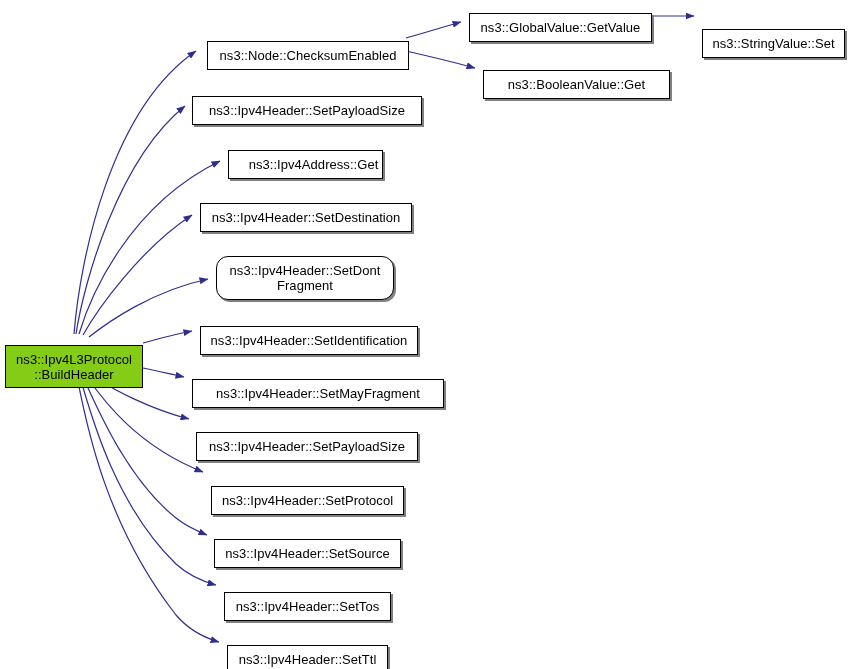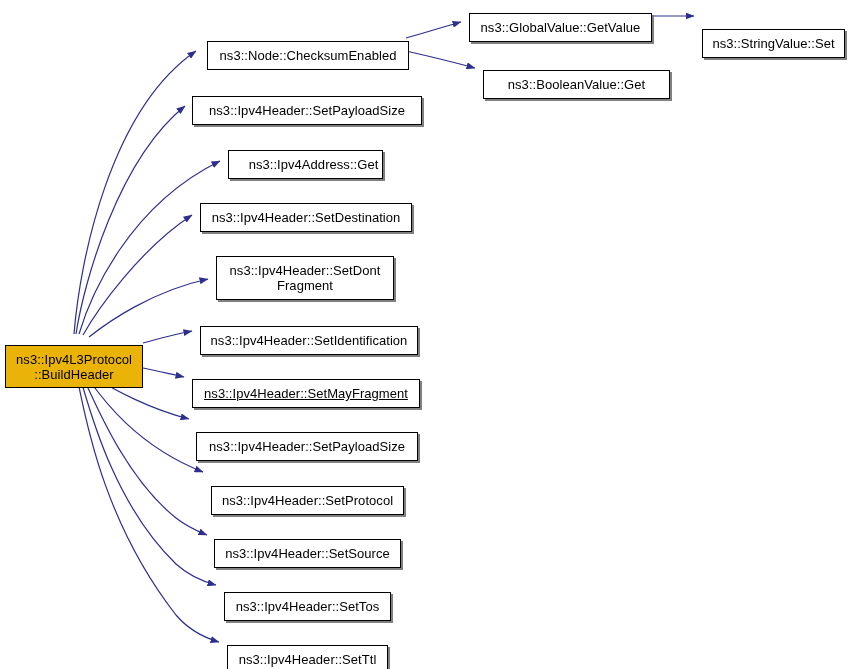--- a/index.html
+++ b/index.html
@@ -40,21 +40,21 @@
     line-height: 15px;
     letter-spacing: 0.05px;
     white-space: pre-line;
     z-index: 5;
     margin-top: 11px;
   }
   .node.shadowed {
     box-shadow: 2px 2px 0 0 #808080;
   }
   .node.root {
-    background: #eab308;
+    background: #84cc16;
     border: 1px solid #000000;
   }
   .node-label {
     display: block;
     width: 100%;
     padding: 0 3px;
     box-sizing: border-box;
   }
 </style>
 </head>
@@ -87,24 +87,24 @@
       </g>
   </svg>
 
   <div id="nodes-group">
       <div class="node root" style="left: 5px; top: 334px; width: 138px; height: 43px;"><span class="node-label">ns3::Ipv4L3Protocol
 ::BuildHeader</span></div>
       <div class="node" style="left: 207px; top: 30px; width: 202px; height: 29px;"><span class="node-label">ns3::Node::ChecksumEnabled</span></div>
       <div class="node shadowed" style="left: 192px; top: 85px; width: 230px; height: 29px;"><span class="node-label">ns3::Ipv4Header::SetPayloadSize</span></div>
       <div class="node shadowed" style="left: 228px; top: 139px; width: 155px; height: 29px; padding-left: 16px;"><span class="node-label">ns3::Ipv4Address::Get</span></div>
       <div class="node shadowed" style="left: 200px; top: 192px; width: 212px; height: 29px;"><span class="node-label">ns3::Ipv4Header::SetDestination</span></div>
-      <div class="node shadowed" style="left: 216px; top: 245px; width: 178px; height: 44px;"><span class="node-label">ns3::Ipv4Header::SetDont
+      <div class="node shadowed" style="left: 216px; top: 245px; width: 178px; height: 44px; border-radius: 12px;"><span class="node-label">ns3::Ipv4Header::SetDont
 Fragment</span></div>
       <div class="node shadowed" style="left: 200px; top: 315px; width: 218px; height: 29px;"><span class="node-label">ns3::Ipv4Header::SetIdentification</span></div>
-      <div class="node shadowed" style="left: 192px; top: 368px; width: 228px; height: 29px; text-decoration: underline;"><span class="node-label">ns3::Ipv4Header::SetMayFragment</span></div>
+      <div class="node shadowed" style="left: 192px; top: 368px; width: 252px; height: 29px;"><span class="node-label">ns3::Ipv4Header::SetMayFragment</span></div>
       <div class="node shadowed" style="left: 196px; top: 421px; width: 222px; height: 29px;"><span class="node-label">ns3::Ipv4Header::SetPayloadSize</span></div>
       <div class="node shadowed" style="left: 211px; top: 475px; width: 193px; height: 29px; align-items: center;"><span class="node-label">ns3::Ipv4Header::SetProtocol</span></div>
       <div class="node shadowed" style="left: 214px; top: 528px; width: 187px; height: 29px;"><span class="node-label">ns3::Ipv4Header::SetSource</span></div>
       <div class="node shadowed" style="left: 224px; top: 581px; width: 167px; height: 29px;"><span class="node-label">ns3::Ipv4Header::SetTos</span></div>
       <div class="node shadowed" style="left: 227px; top: 634px; width: 161px; height: 29px;"><span class="node-label">ns3::Ipv4Header::SetTtl</span></div>
       <div class="node shadowed" style="left: 469px; top: 2px; width: 183px; height: 29px;"><span class="node-label">ns3::GlobalValue::GetValue</span></div>
       <div class="node shadowed" style="left: 483px; top: 59px; width: 187px; height: 29px;"><span class="node-label">ns3::BooleanValue::Get</span></div>
       <div class="node shadowed" style="left: 702px; top: 18px; width: 143px; height: 29px;"><span class="node-label">ns3::StringValue::Set</span></div>
     </div>
 

